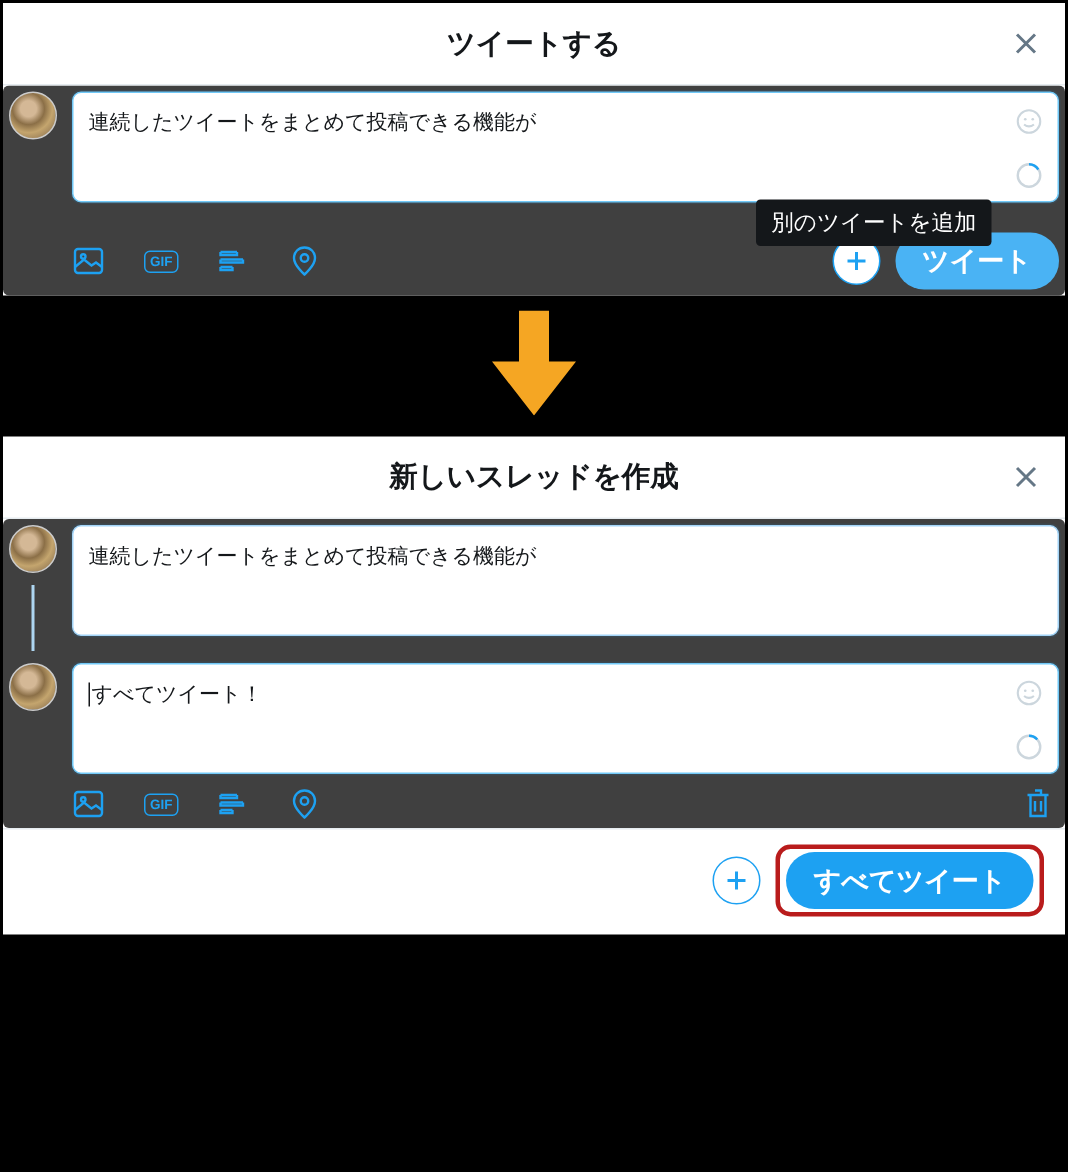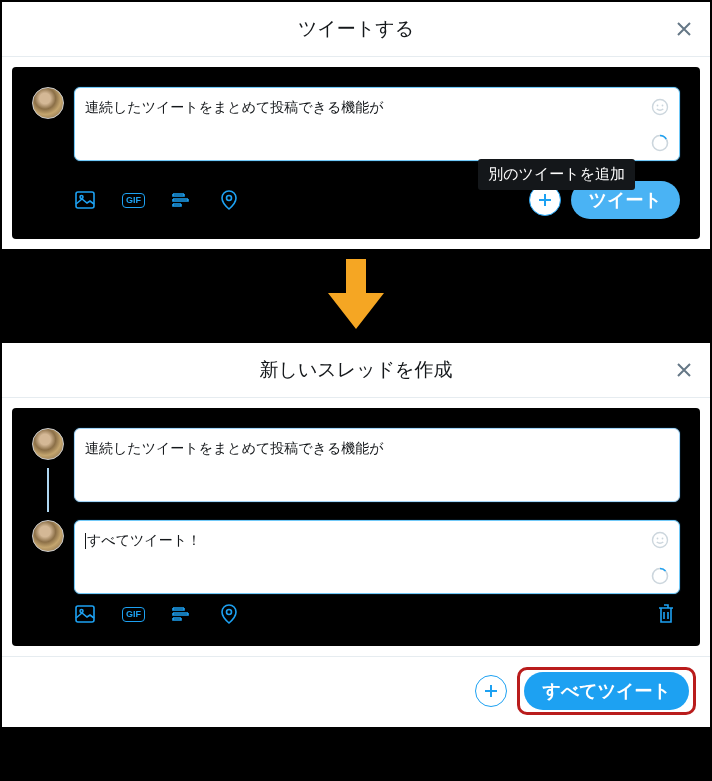--- a/index.html
+++ b/index.html
@@ -15,40 +15,39 @@
       position: relative;
     }
     .dialog-header {
       padding: 14px 16px;
       text-align: center;
       border-bottom: 1px solid #e6ecf0;
       position: relative;
     }
     .dialog-title {
       font-size: 19px;
-      font-weight: normal;
+      font-weight: bold;
       color: #14171a;
     }
     .close-btn {
       position: absolute;
       right: 14px;
       top: 50%;
       transform: translateY(-50%);
       cursor: pointer;
       width: 24px;
       height: 24px;
       display: flex;
       align-items: center;
       justify-content: center;
     }
     .close-btn svg { stroke: #657786; }
     .compose-area {
-      background: #000000;
-      margin: 10px;
-      padding: 20px;
+      background: #404040;
+      padding: 4px;
       border-radius: 4px;
     }
     .compose-row {
       display: flex;
       gap: 10px;
       position: relative;
     }
     .avatar {
       width: 32px;
       height: 32px;

